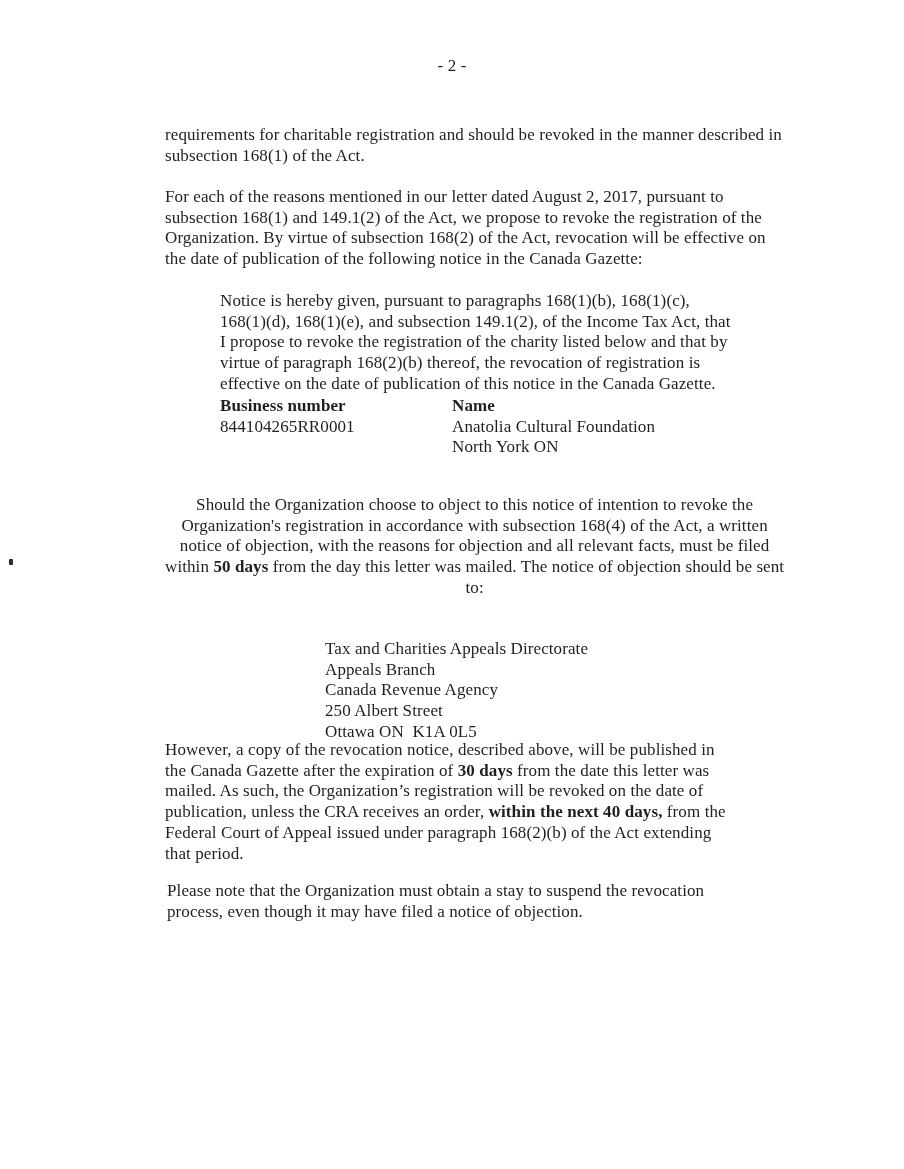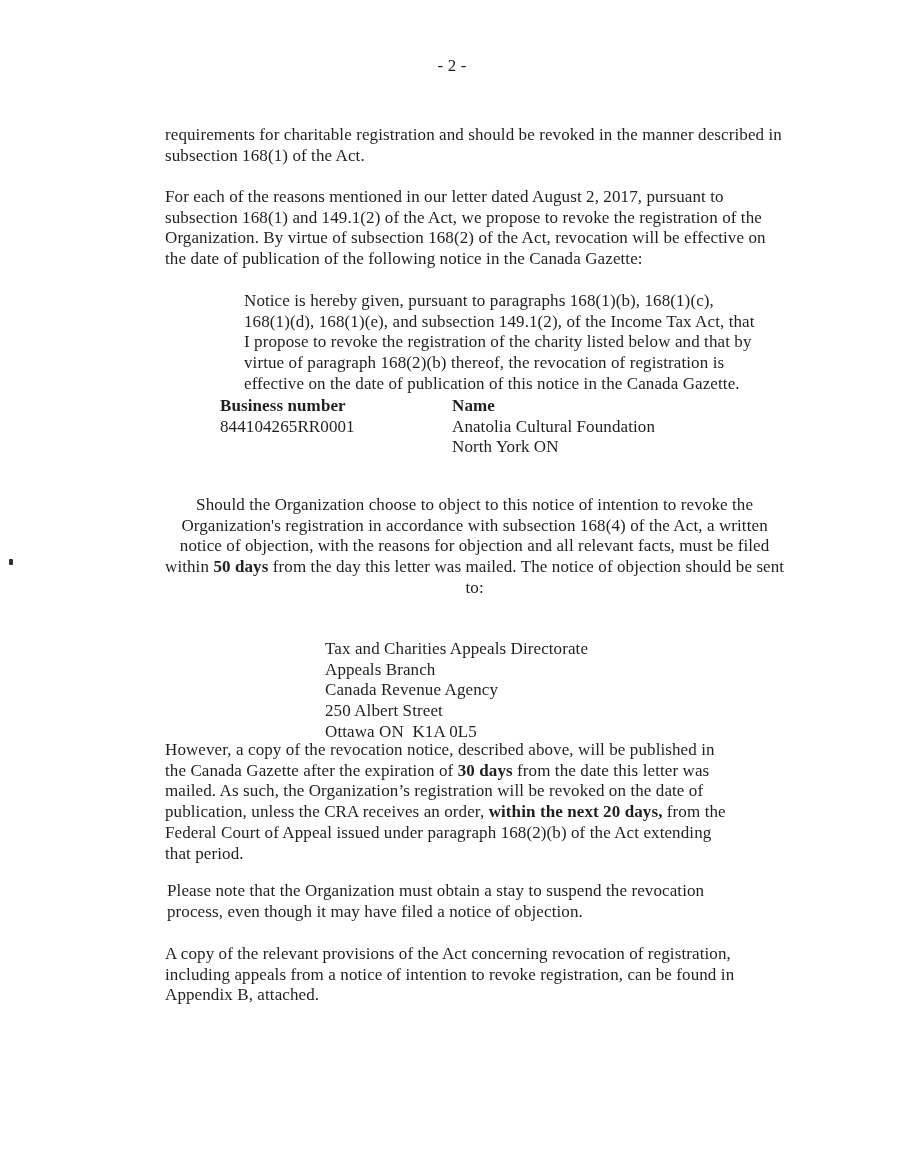--- a/index.html
+++ b/index.html
@@ -24,21 +24,21 @@
     letter-spacing: 0.1px;
   }
   .page-number {
     top: 56px;
     left: 0;
     width: 904px;
     text-align: center;
   }
   .p-intro       { top: 108px; left: 165px; }
   .p-reasons     { top: 170px; left: 165px; }
-  .blockquote    { top: 274px; left: 220px; margin-left: 24px; }
+  .blockquote    { top: 274px; left: 220px; }
   .charity-table { position: absolute; top: 396px; left: 0; }
   .col-business  { top: 0; left: 220px; }
   .col-name      { top: 0; left: 452px; }
   .charity-table .th { font-weight: bold; }
   .p-objection   { top: 478px; left: 165px; text-align: center; }
   .address       { top: 622px; left: 325px; }
   .p-publication { top: 723px; left: 165px; }
   .p-stay        { top: 864px; left: 167px; }
   .p-appendix    { top: 927px; left: 165px; }
   b { font-weight: bold; }
@@ -89,26 +89,23 @@
 
   <p class="txt address">Tax and Charities Appeals Directorate
 Appeals Branch
 Canada Revenue Agency
 250 Albert Street
 Ottawa ON  K1A 0L5</p>
 
   <p class="txt p-publication"><span>However, a copy of the revocation notice, described above, will be published in
 the Canada Gazette after the expiration of </span><b>30 days</b><span> from the date this letter was
 mailed. As such, the Organization’s registration will be revoked on the date of
-publication, unless the CRA receives an order, </span><b>within the next 20 days,</b><span> from the
+publication, unless the CRA receives an order, </span><b>within the next 40 days,</b><span> from the
 Federal Court of Appeal issued under paragraph 168(2)(b) of the Act extending
 that period.</span></p>
 
   <p class="txt p-stay">Please note that the Organization must obtain a stay to suspend the revocation
 process, even though it may have filed a notice of objection.</p>
 
-  <p class="txt p-appendix">A copy of the relevant provisions of the Act concerning revocation of registration,
-including appeals from a notice of intention to revoke registration, can be found in
-Appendix B, attached.</p>
 
   <div class="scan-artifact"></div>
 
 </div>
 
 </body></html>

